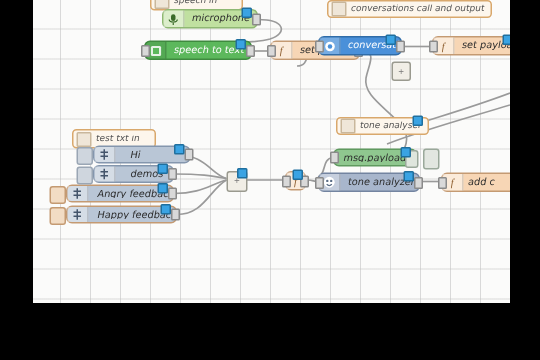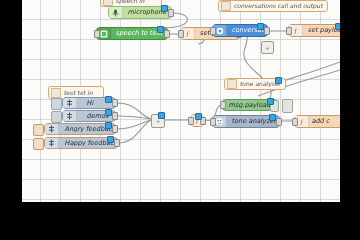--- a/index.html
+++ b/index.html
@@ -185,21 +185,21 @@
     </div>
 
     <div class="node orange" style="left:266px;top:24px;width:58px;height:13px;">
       <span class="ico" style="font-style:italic;font-size:7px;color:#8a5a2a;font-family:'Liberation Serif',serif;">f</span>
       <span class="lbl" style="padding-left:5px;">set payload</span>
       <span class="port in"></span>
 
       <span class="dot"></span>
     </div>
 
-    <div class="node grayblue" style="left:40px;top:97px;width:54px;height:12px;">
+    <div class="node grayblue" style="left:40px;top:97px;width:65px;height:12px;">
       <span class="ico">
         <svg class="gi" width="7" height="8" viewBox="0 0 7 8">
           <line x1="3.5" y1="0.5" x2="3.5" y2="7.5" stroke="#44556b" stroke-width="1"></line>
           <line x1="1" y1="2.5" x2="6" y2="2.5" stroke="#44556b" stroke-width="1"></line>
           <line x1="1" y1="5.2" x2="6" y2="5.2" stroke="#44556b" stroke-width="1"></line>
         </svg>
       </span>
       <span class="lbl" style="padding-left:10px;">Hi</span>
       <span class="port out"></span>
       <span class="dot"></span>

